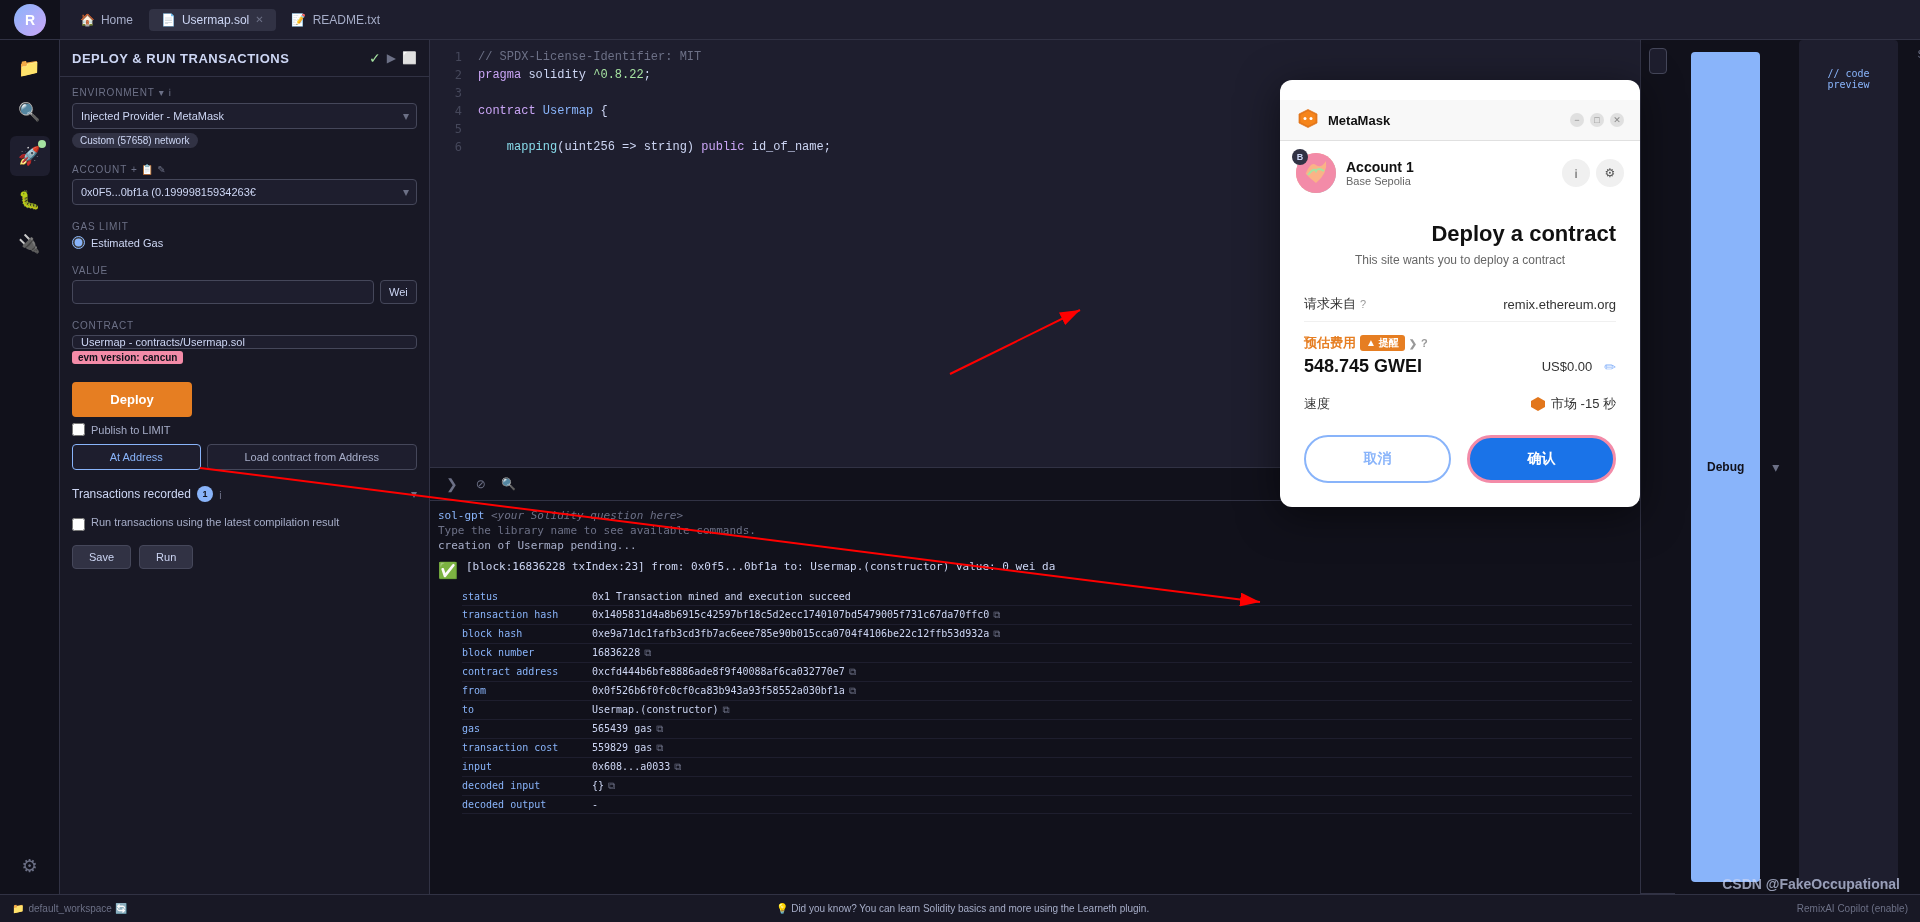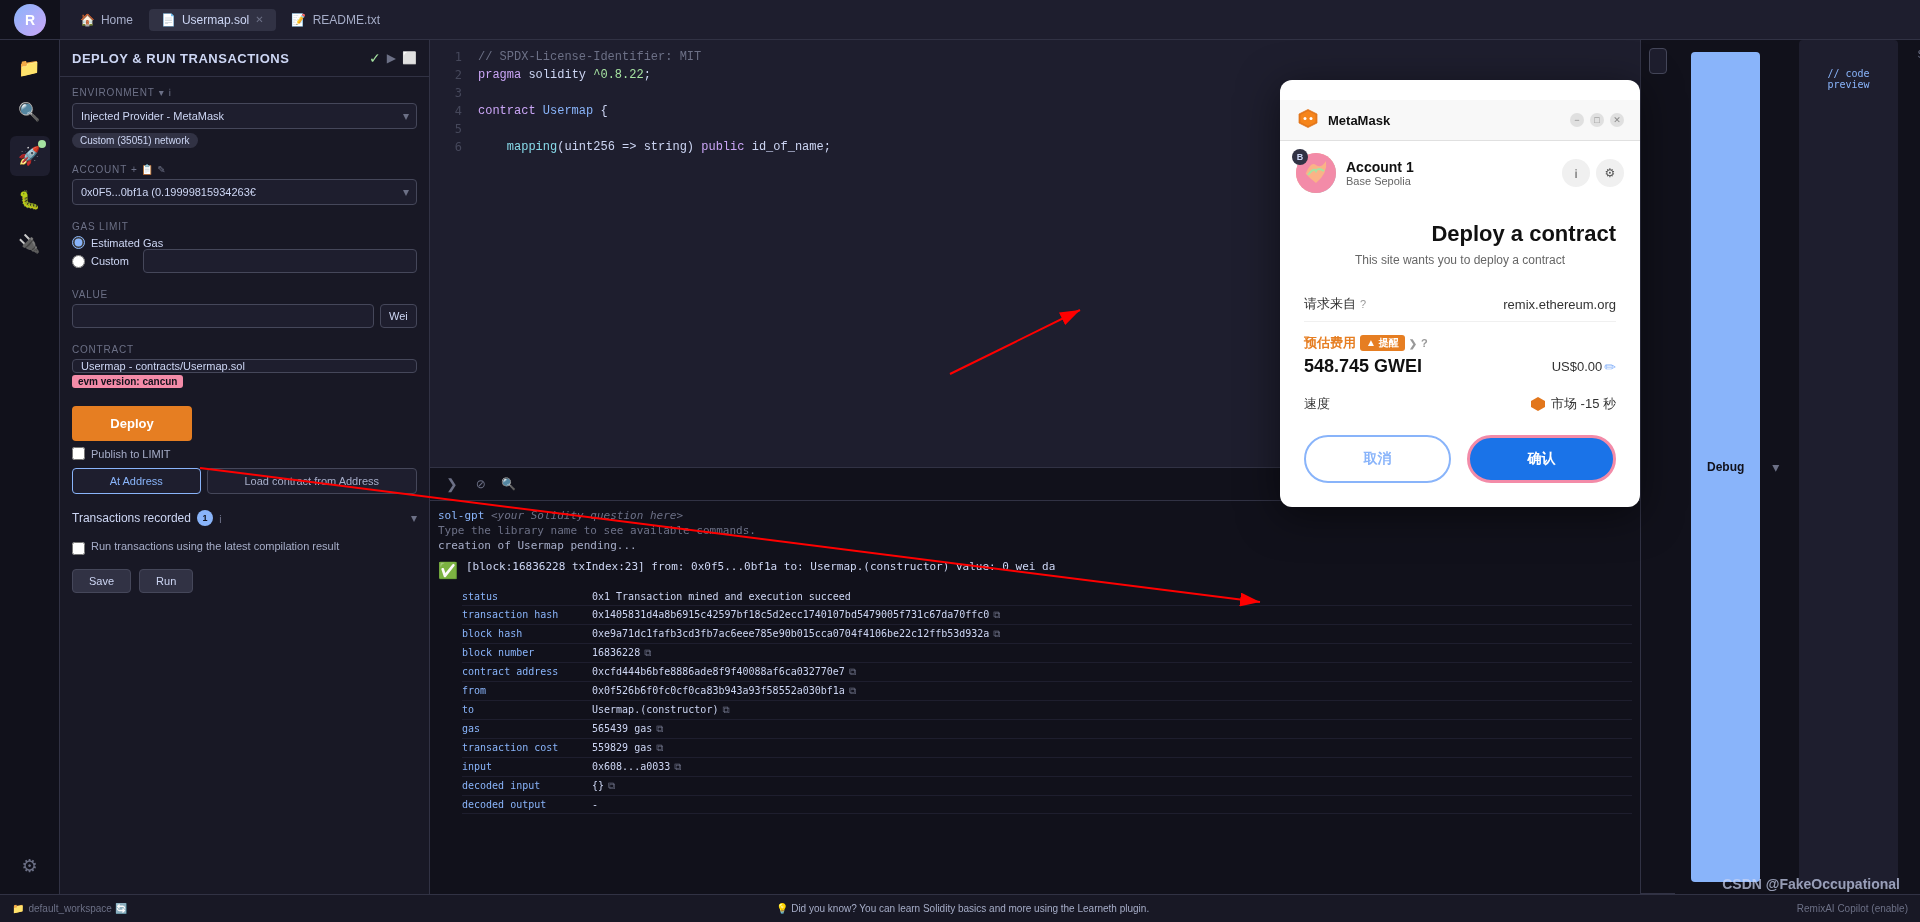--- a/index.html
+++ b/index.html
@@ -230,21 +230,21 @@
         <div class="section-label">
           <span>ENVIRONMENT</span>
           <span class="info-icon">▾</span>
           <span class="info-icon">ℹ</span>
         </div>
         <div class="select-wrapper">
           <select>
             <option>Injected Provider - MetaMask</option>
           </select>
         </div>
-        <div class="network-badge">Custom (35051) network</div>
+        <div class="network-badge">Custom (57658) network</div>
       </div>
 
       <div class="section">
         <div class="section-label">
           <span>ACCOUNT</span>
           <button style="background:none;border:none;color:#6c7086;cursor:pointer;font-size:10px;">+</button>
           <button style="background:none;border:none;color:#6c7086;cursor:pointer;font-size:10px;">📋</button>
           <button style="background:none;border:none;color:#6c7086;cursor:pointer;font-size:10px;">✎</button>
         </div>
         <div class="select-wrapper">
@@ -255,27 +255,20 @@
       </div>
 
       <div class="section">
         <div class="section-label">
           <span>GAS LIMIT</span>
         </div>
         <div class="radio-group">
           <div class="radio-item">
             <input type="radio" name="gas" checked="" style="">
             <span>Estimated Gas</span>
-          </div>
-          <div class="custom-row">
-            <div class="radio-item">
-              <input type="radio" name="gas" style="">
-              <span>Custom</span>
-            </div>
-            <input type="text" class="custom-input" style="width: 100px; margin-left: 8px;">
           </div>
         </div>
       </div>
 
       <div class="section">
         <div class="section-label">
           <span>VALUE</span>
         </div>
         <div class="value-row">
           <input type="text" class="value-input" style="">
@@ -491,21 +484,21 @@
           <div class="mm-fee-label">
             <span>预估费用</span>
             <span style="background:#e67e22; color:white; padding:1px 6px; border-radius:3px; font-size:10px;">▲ <span>提醒</span></span>
             <span style="font-size:10px; color:#999; cursor:pointer;">❯</span>
             <span class="mm-question">?</span>
           </div>
           <div class="mm-fee-row">
             <span class="mm-fee-amount">
               <span>548.745 GWEI</span>
             </span>
-            <div style="display:flex; align-items:center; gap:2px;">
+            <div style="display:flex; align-items:center; gap:12px;">
               <span class="mm-fee-usd">US$0.00</span>
               <span class="mm-fee-edit">✏</span>
             </div>
           </div>
         </div>
 
         <div class="mm-speed-row">
           <span class="mm-speed-label">速度</span>
           <div class="mm-speed-value">
             <svg width="18" height="18" viewBox="0 0 18 18">

